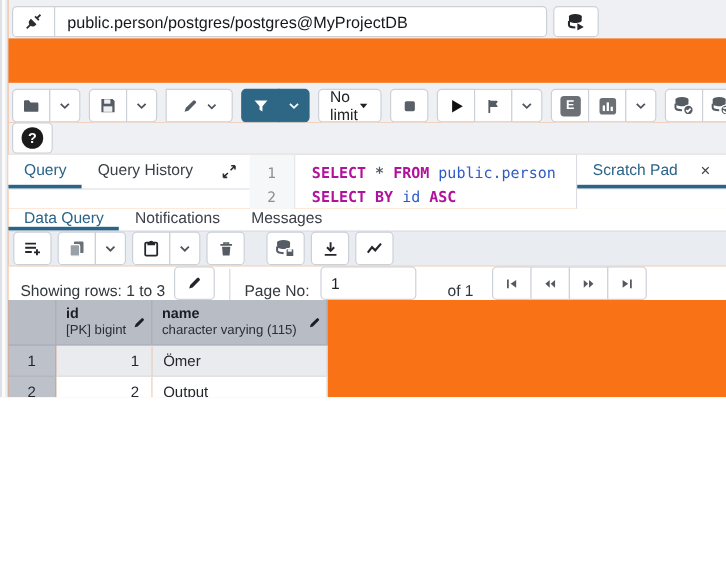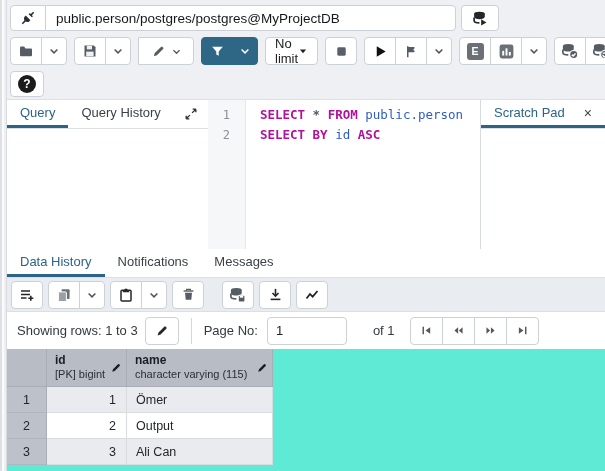--- a/index.html
+++ b/index.html
@@ -1,26 +1,26 @@
 <!DOCTYPE html>
 <html><head>
 <meta charset="utf-8">
 <style>
   * { box-sizing: border-box; }
   html,body { margin:0; padding:0; background:#fff; }
-  .app { position:relative; width:605px; height:471px; background:#5eead4; overflow:hidden;
+  .app { position:relative; width:605px; height:331px; background:#f97316; overflow:hidden;
          font-family:"Liberation Sans", sans-serif; font-size:13px; color:#222; }
   .left-strip { position:absolute; left:0; top:0; width:7px; height:100%;
     background:linear-gradient(to right,#dde0e5 0 2px,#fbfbfc 2px 4px,#edeff3 4px 6px,#d8dbe0 6px 7px); }
   .top-accent { position:absolute; top:0; left:383px; right:0; height:3px; background:#235978; }
   .main { position:absolute; left:7px; top:0; width:598px; height:100%; display:flex; flex-direction:column; }
 
   
   .conn-row { height:32px; background:#eef0f4; display:flex; align-items:center; padding:5px 4px 1px 3px; }
-  .tb-row { height:39px; background:#eef0f4; display:flex; align-items:flex-start; padding:5px 0 0 3px; gap:7px; }
+  .tb-row { height:39px; background:#eef0f4; display:flex; align-items:flex-start; padding:5px 0 0 3px; gap:7px;margin-top:37px; }
   .help-row { height:29px; background:#eef0f4; padding:0 0 0 3px; display:flex; align-items:flex-start; border-bottom:1px solid #dcdfe3; }
 
   
   .btn { background:#fff; border:1px solid #ccd1d8; height:28px; min-width:32px; display:flex;
          align-items:center; justify-content:center; border-radius:4px; padding:0; cursor:pointer; }
   .btn.sm { height:26px; }
   .grp { display:flex; }
   .grp .btn { border-radius:0; margin-left:-1px; }
   .grp .btn:first-child { border-radius:4px 0 0 4px; margin-left:0; }
   .grp .btn:last-child { border-radius:0 4px 4px 0; }
@@ -56,21 +56,21 @@
   .kw { color:#b0129b; font-weight:bold; }
   .op { color:#4f5b66; font-weight:bold; }
   .ident { color:#2f5cc4;margin-top:45px; }
   .scratch-area { flex:1; background:#fff; }
 
   
   .res-toolbar { height:34px; background:#e9ecf1; border-bottom:1px solid #dcdfe4; display:flex;
                  align-items:center; padding-left:4px; gap:5px; }
   .res-toolbar .btn { height:28px; }
   .gap12 { width:8px; }
-  .pag-row { height:37px; background:#fff; display:flex; align-items:center; padding-left:10px; font-size:13px; color:#33383f; }
+  .pag-row { height:37px; background:#fff; display:flex; align-items:flex-end; padding-left:10px; font-size:13px; color:#33383f; }
   .sep { width:1px; height:26px; background:#d4d8de; margin:0 12px; }
   .pg-input { width:80px; height:28px; border:1px solid #ccd1d8; border-radius:4px; padding:0 8px;
               font-size:13px; font-family:"Liberation Sans", sans-serif; color:#222; }
 
   
   .grid { width:266px; }
   .ghead { display:flex; height:38px; background:#b7bcc5; }
   .gh { border-right:1px solid #a8adb6; border-bottom:1px solid #a8adb6; display:flex; align-items:center; padding:0 4px 0 8px; cursor:pointer; }
   .gh.corner { width:40px; }
   .gh.cid { width:80px; } .gh.cname { width:146px; }
@@ -317,21 +317,21 @@
           <div class="tab active" style="flex:1;justify-content:space-between;">
             <span>Scratch Pad</span>
             <span class="x">×</span>
           </div>
         </div>
         <div class="scratch-area"></div>
       </div>
     </div>
 
     <div class="tabs" style="height:29px;">
-      <div class="tab active">Data History</div>
+      <div class="tab active">Data Query</div>
       <div class="tab">Notifications</div>
       <div class="tab">Messages</div>
     </div>
 
     <div class="res-toolbar">
       <button class="btn">
         <span>
           <svg class="ic" width="16" height="16" viewBox="0 0 16 16">
             <g stroke="#24262b" stroke-width="1.6" fill="none">
               <path d="M2 4h9M2 7.5h9M2 11h5.5"></path>

